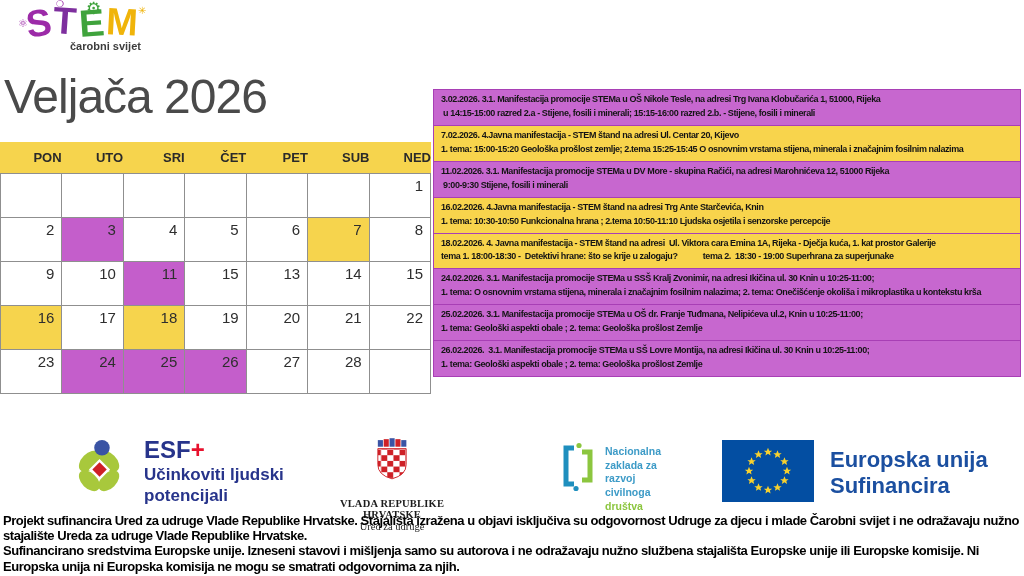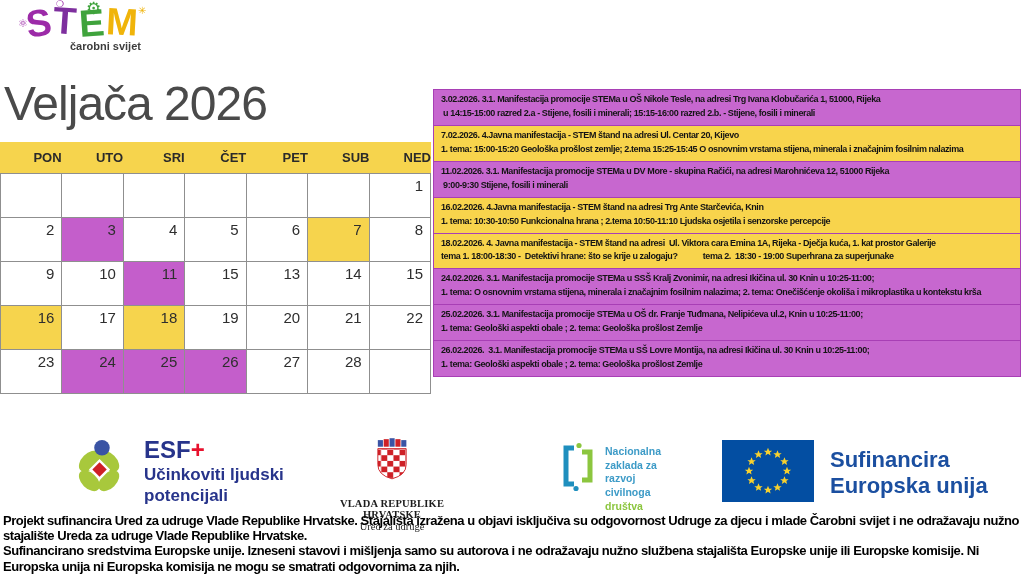--- a/index.html
+++ b/index.html
@@ -16,21 +16,21 @@
   .stem-letters span:nth-child(3){ transform:rotate(-4deg); }
   .stem-letters span:nth-child(4){ transform:rotate(3deg) translateY(-1px); }
   .stem-deco { position:absolute; line-height:1; }
   .deco-gear { left:60px; top:-4px; color:#3FA33C; font-size:17px; }
   .deco-atom { left:-8px; top:14px; color:#9C2BA8; font-size:11px; }
   .deco-spark { left:112px; top:2px; color:#F0B40A; font-size:10px; }
   .deco-dot { left:30px; top:-4px; color:#9C2BA8; font-size:9px; }
   .stem-sub { font-size:11px; font-weight:700; color:#3c3c3c; margin:-2px 0 0 44px; }
 
   
-  .month-title { position:absolute; left:4px; top:76px; font-size:48px; color:#4a4a4a;
+  .month-title { position:absolute; left:4px; top:69px; font-size:48px; color:#4a4a4a;
                  font-weight:400; letter-spacing:-1px; }
 
   
   .calendar { position:absolute; left:0; top:142px; width:431px; }
   .cal-header { display:grid; grid-template-columns:repeat(7,1fr); background:#F6D44D;
                 height:31px; align-items:center; text-align:right;
                 font-weight:700; font-size:13px; color:#2a2a2a; }
   .cal-grid { display:grid; grid-template-columns:repeat(7,1fr); grid-auto-rows:44px;
               border-left:1px solid #8f8f8f; border-top:1px solid #8f8f8f; background:#fff; }
   .day-cell { position:relative; border-right:1px solid #8f8f8f; border-bottom:1px solid #8f8f8f;
@@ -323,22 +323,22 @@
             <use href="#st" x="55.5" y="47.45"></use>
           <use href="#st" x="46" y="50"></use>
             <use href="#st" x="36.5" y="47.45"></use>
           <use href="#st" x="29.55" y="40.5"></use>
             <use href="#st" x="27" y="31"></use>
           <use href="#st" x="29.55" y="21.5"></use>
             <use href="#st" x="36.5" y="14.55"></use>
         </svg>
       </span>
       <div class="eu-text">
+        <div>Europska unija</div>
         <div>Sufinancira</div>
-        <div>Europska unija</div>
       </div>
     </div>
   </div>
 
   <div class="disclaimer">
     <p>Projekt sufinancira Ured za udruge Vlade Republike Hrvatske. Stajališta izražena u objavi isključiva su odgovornost Udruge za djecu i mlade Čarobni svijet i ne odražavaju nužno stajalište Ureda za udruge Vlade Republike Hrvatske.</p>
     <p>Sufinancirano sredstvima Europske unije. Izneseni stavovi i mišljenja samo su autorova i ne odražavaju nužno službena stajališta Europske unije ili Europske komisije. Ni Europska unija ni Europska komisija ne mogu se smatrati odgovornima za njih.</p>
   </div>
 
 </div>

